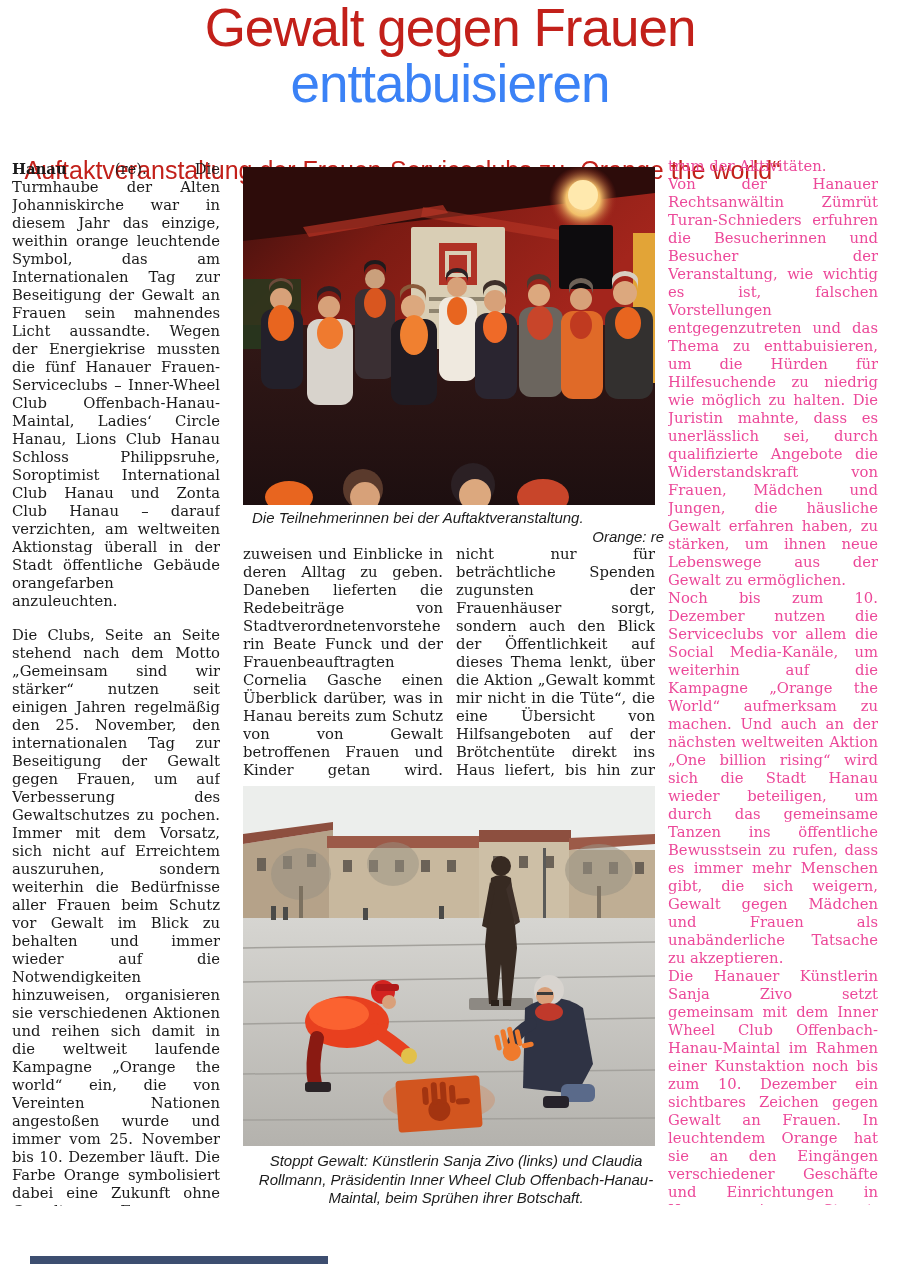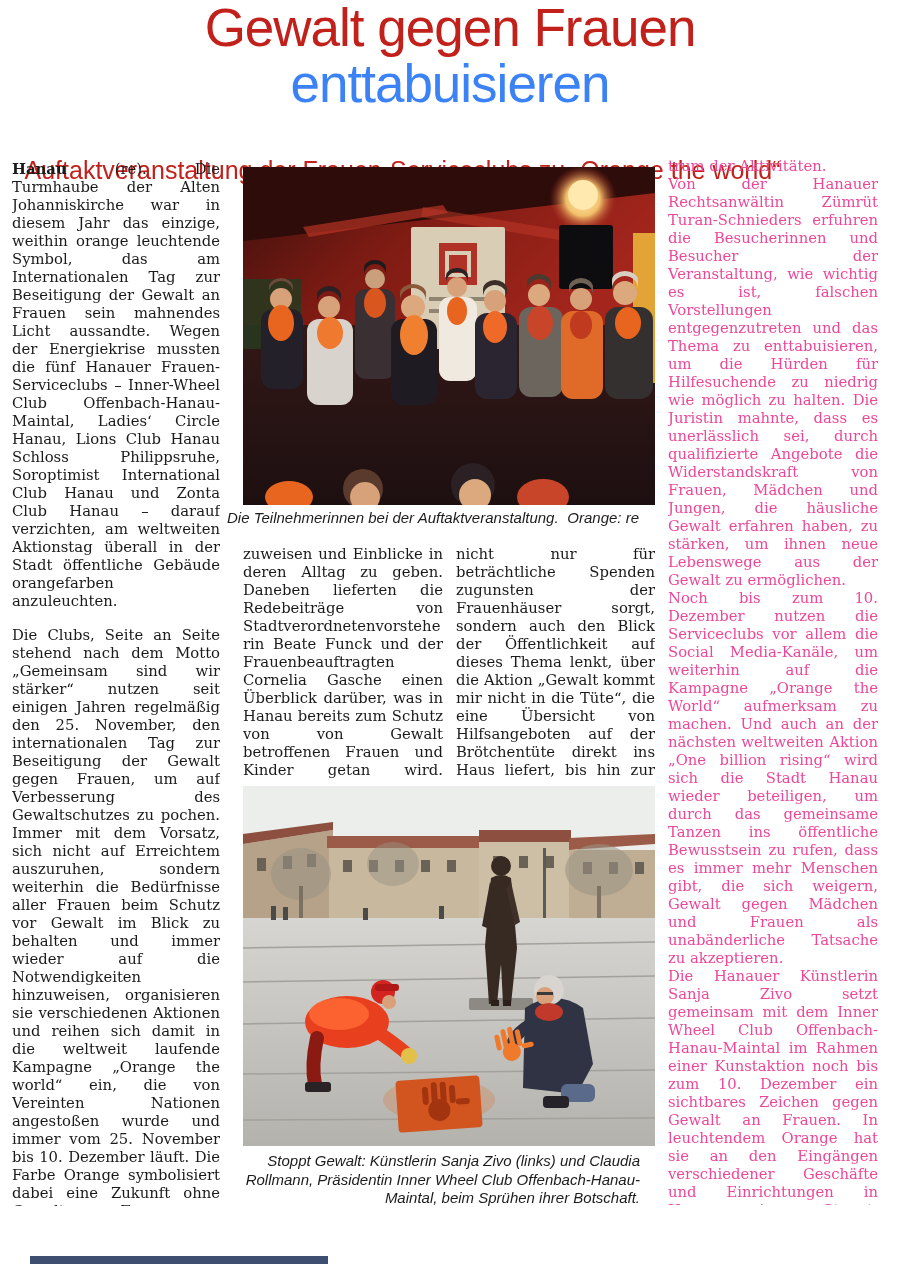--- a/index.html
+++ b/index.html
@@ -23,23 +23,23 @@
   #col-right{left:668px;top:157px;width:210px;height:1048px;}
   .lead{font-weight:bold;}
   
   .photo{position:absolute;overflow:hidden;background:#222;}
   #photo1{left:243px;top:167px;width:412px;height:338px;}
   #photo2{left:243px;top:786px;width:412px;height:360px;}
   .photo svg{display:block;}
   
   .caption{position:absolute;font-family:"Liberation Sans",sans-serif;font-style:italic;
            font-size:15px;line-height:18.5px;color:#1c1c1c;}
-  #caption1{left:227px;top:509px;width:412px;display:flex;}
+  #caption1{left:252px;top:509px;width:412px;display:flex;flex-direction:column;}
   #caption1 .credit{margin-left:auto;white-space:nowrap;}
-  #caption2{left:228px;top:1152px;width:412px;text-align:right;}
+  #caption2{left:250px;top:1152px;width:412px;text-align:center;}
   
   #bottom-bar{position:absolute;left:30px;top:1256px;width:298px;height:8px;}
 </style>
 </head>
 <body>
 
 <div id="page">
 
   <div class="title" id="title1" style="color: rgb(194, 32, 26);">Gewalt gegen Frauen</div>
   <div class="title" id="title2" style="color: #3b82f6;">enttabuisieren</div>

